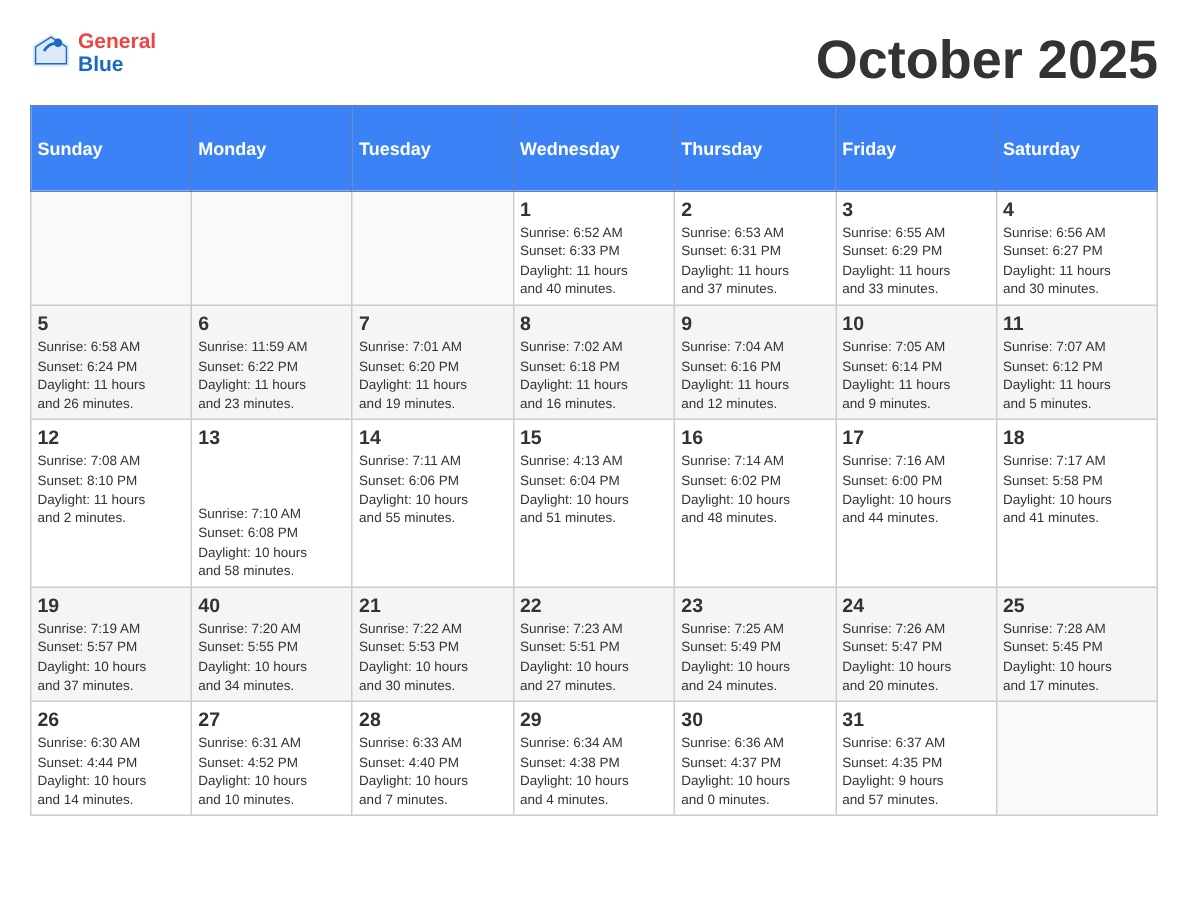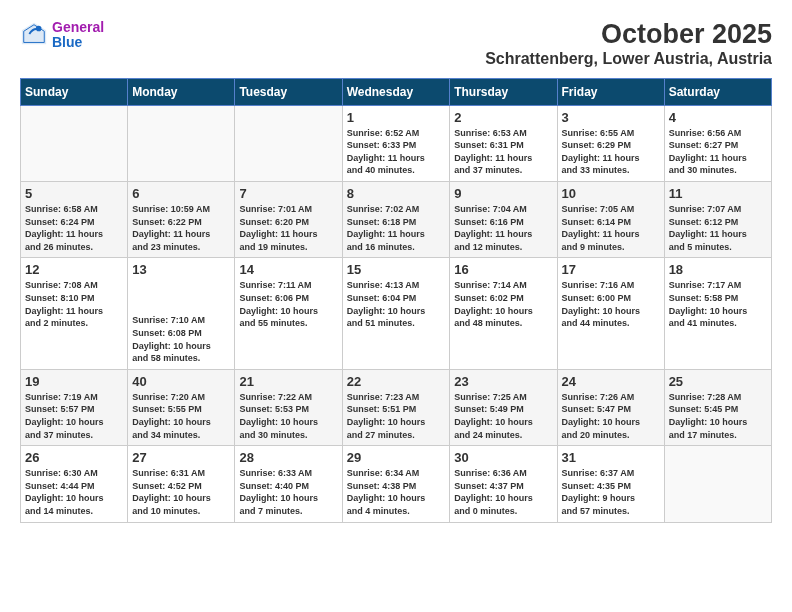--- a/index.html
+++ b/index.html
@@ -22,56 +22,56 @@
       gap: 4px;
     }
     .logo-text {
       display: flex;
       flex-direction: column;
       line-height: 1.1;
     }
     .logo-general {
       font-size: 14px;
       font-weight: bold;
-      color: #a21caf;
+      color: #ef4444;
     }
     .logo-blue {
       font-size: 14px;
       font-weight: bold;
       color: #1a69c4;
     }
     .logo-icon {
       width: 28px;
       height: 28px;
     }
     .title-block {
       text-align: right;
     }
     .month-title {
-      font-size: 27px;
+      font-size: 36px;
       font-weight: bold;
       color: #333;
       line-height: 1.1;
     }
     .location-title {
       font-size: 16px;
       color: #333;
       font-weight: bold;
     }
     .calendar {
       width: 100%;
       border-collapse: collapse;
       border: 1px solid #ccc;
     }
     .calendar th {
-      background-color: #0c4a6e;
+      background-color: #3b82f6;
       color: #fff;
       font-size: 12px;
       font-weight: bold;
-      padding: 6px 4px;
+      padding: 21px 4px;
       text-align: left;
       border: 1px solid #5580cc;
     }
     .calendar td {
       vertical-align: top;
       width: 108px;
       min-height: 90px;
       padding: 4px;
       border: 1px solid #ccc;
       font-size: 9.5px;
@@ -87,21 +87,20 @@
     .day-number {
       font-size: 13px;
       font-weight: bold;
       display: block;
       margin-bottom: 2px;
     }
     .day-info {
       font-size: 9px;
       line-height: 1.4;
       color: #333;
-      font-weight: bold;
     }
     .empty-cell {
       background: #f9f9f9 !important;
     }
   </style>
 </head>
 <body>
 
 <div class="header">
   <div class="logo">
@@ -111,21 +110,20 @@
       <path d="M10,14 Q15,6 22,10" fill="none" stroke="#1a69c4" stroke-width="2"></path>
       <circle cx="20" cy="8" r="3" fill="#1a69c4"></circle>
     </svg>
     <div class="logo-text">
       <span class="logo-general">General</span>
       <span class="logo-blue">Blue</span>
     </div>
   </div>
   <div class="title-block">
     <div class="month-title">October 2025</div>
-    <div class="location-title">Schrattenberg, Lower Austria, Austria</div>
   </div>
 </div>
 
 <table class="calendar">
   <thead>
     <tr>
     <th>Sunday</th>
         <th>Monday</th>
         <th>Tuesday</th>
         <th>Wednesday</th>
@@ -171,21 +169,21 @@
       <tr>
         <td>
           <span class="day-number">5</span>
           <div class="day-info" style="white-space: pre-line;">Sunrise: 6:58 AM
 Sunset: 6:24 PM
 Daylight: 11 hours
 and 26 minutes.</div>
         </td>
         <td>
           <span class="day-number">6</span>
-          <div class="day-info" style="white-space: pre-line;">Sunrise: 10:59 AM
+          <div class="day-info" style="white-space: pre-line;">Sunrise: 11:59 AM
 Sunset: 6:22 PM
 Daylight: 11 hours
 and 23 minutes.</div>
         </td>
         <td>
           <span class="day-number">7</span>
           <div class="day-info" style="white-space: pre-line;">Sunrise: 7:01 AM
 Sunset: 6:20 PM
 Daylight: 11 hours
 and 19 minutes.</div>

